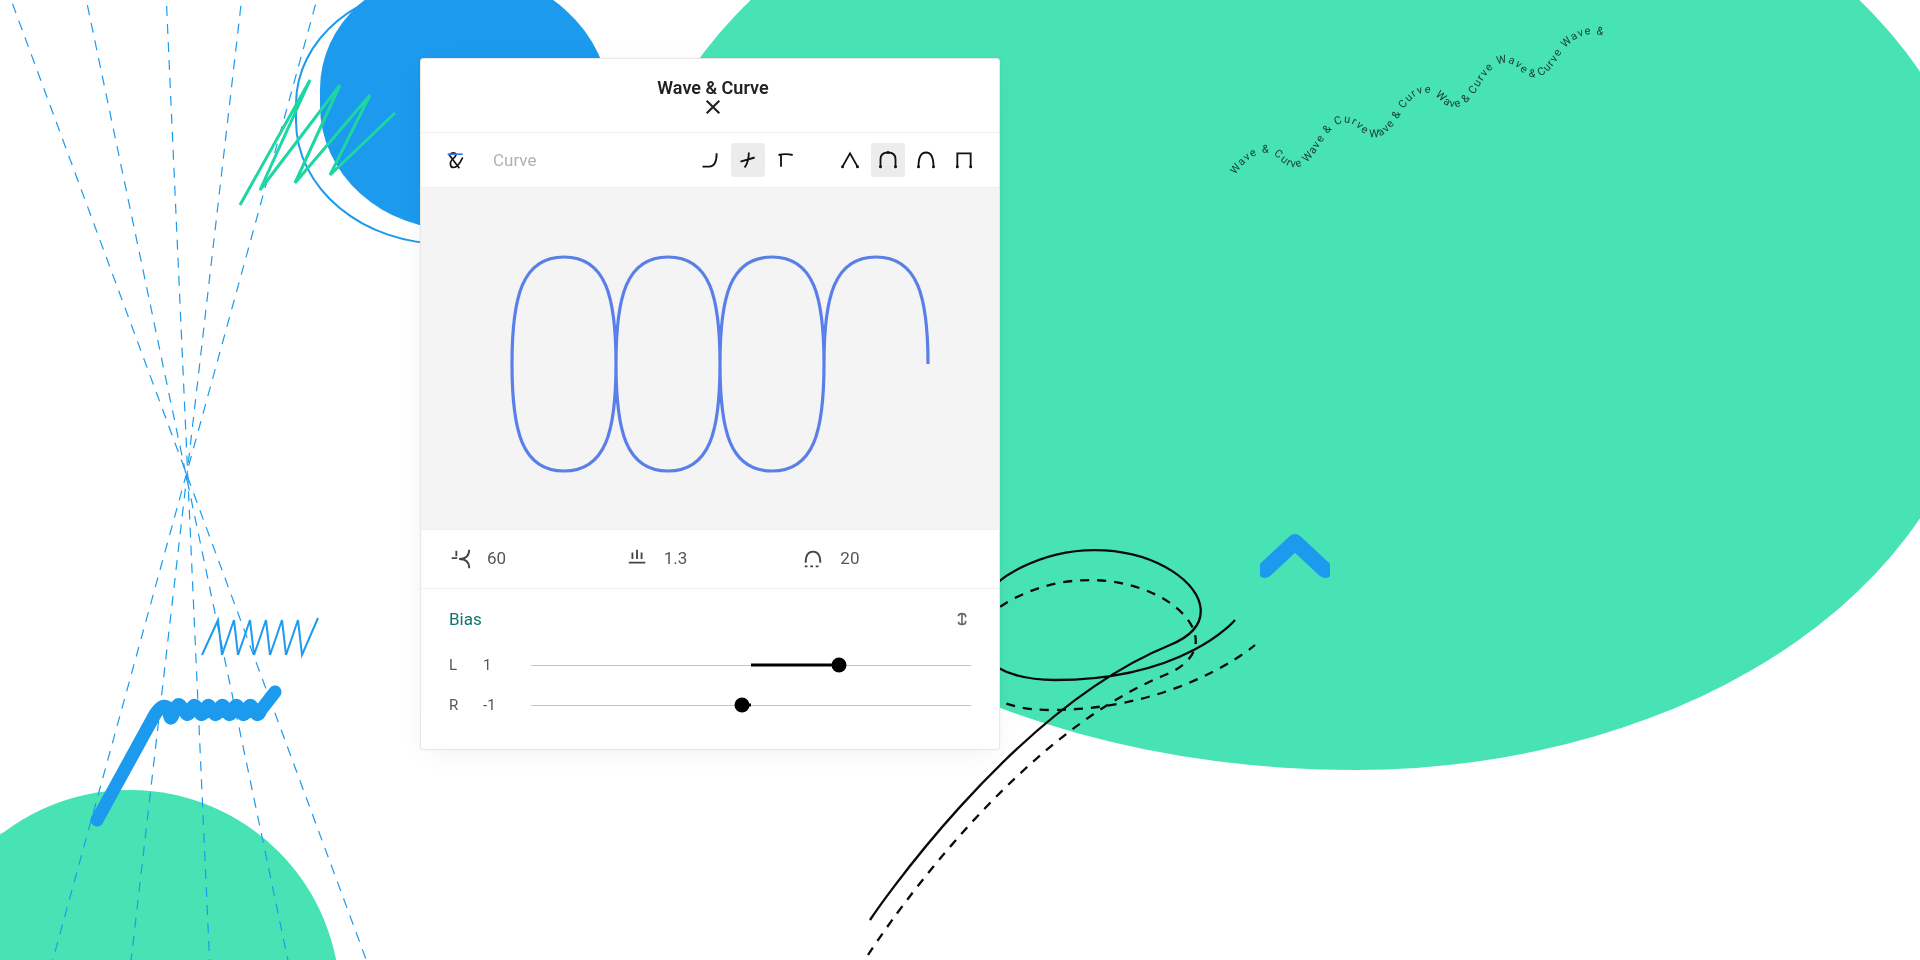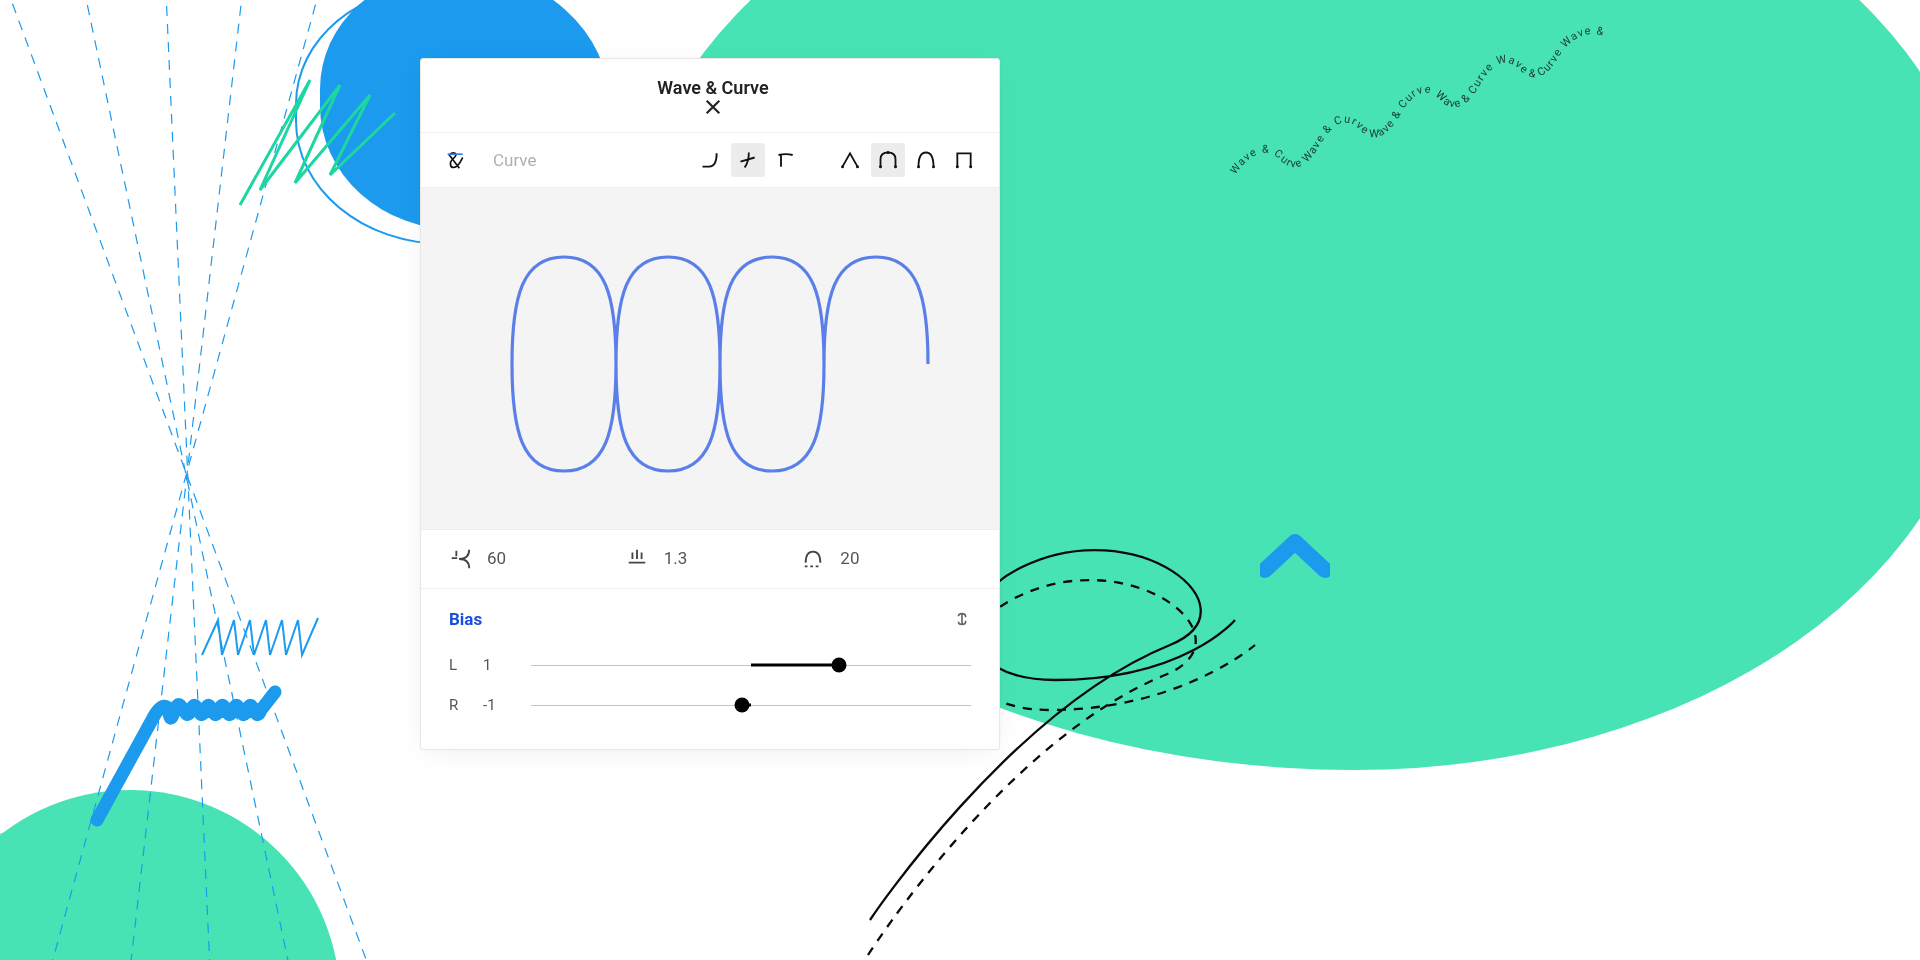--- a/index.html
+++ b/index.html
@@ -161,21 +161,21 @@
 
 .bias {
   padding: 20px 28px 24px;
 }
 .bias-head {
   display: flex;
   justify-content: space-between;
   align-items: center;
   margin-bottom: 16px;
 }
-.bias-head span { font-size: 17px; font-weight: 700; color: #1d4ed8; }
+.bias-head span { font-size: 17px; font-weight: 400; color: #0f766e; }
 .bias-row {
   display: flex;
   align-items: center;
   gap: 20px;
   padding: 10px 0;
 }
 .bias-row .lbl { width: 14px; font-size: 15px; color: #555; }
 .bias-row .val { width: 28px; font-size: 15px; color: #555; }
 .slider {
   flex: 1;

